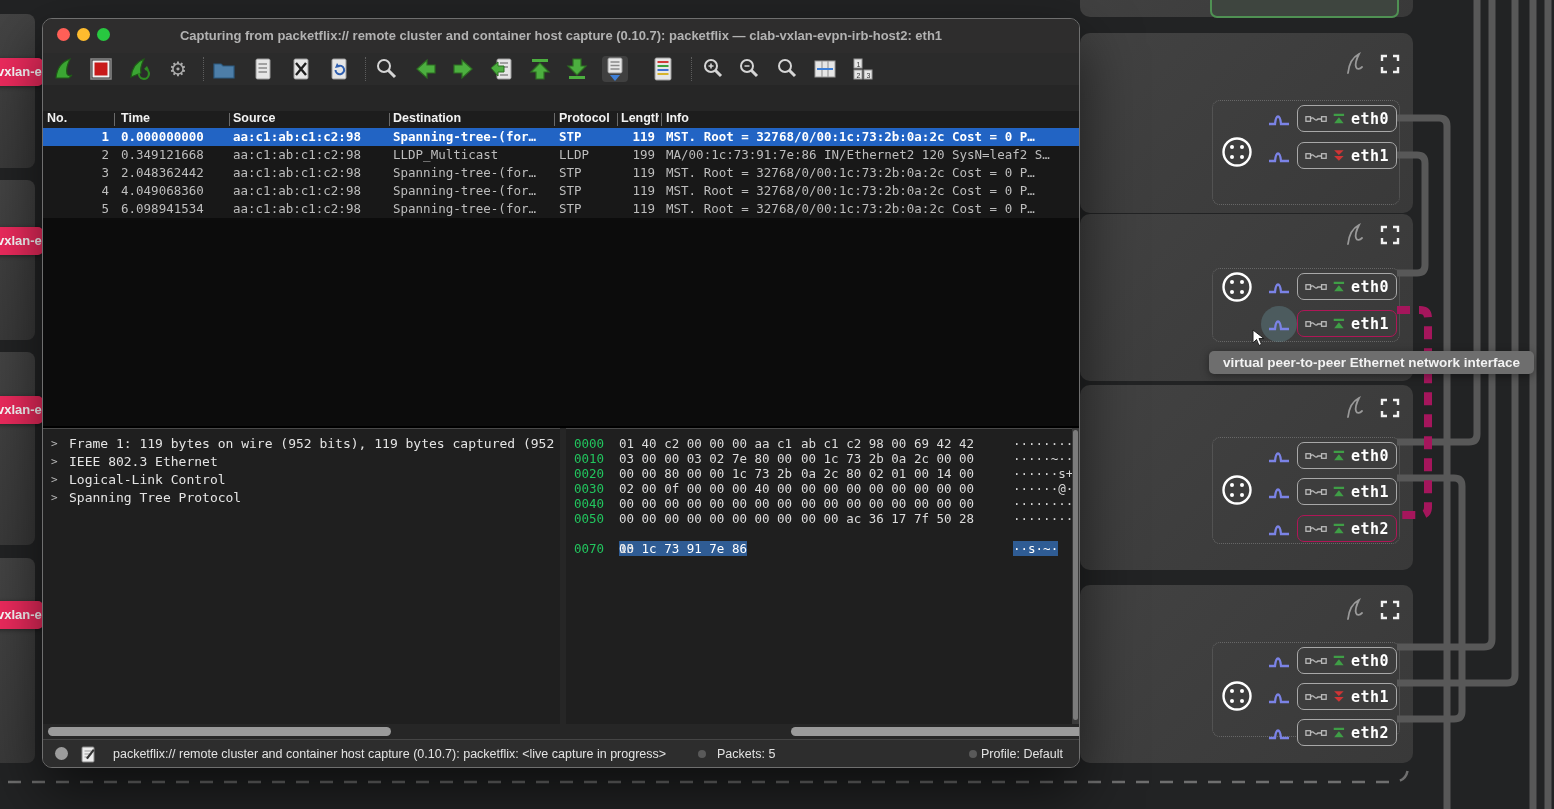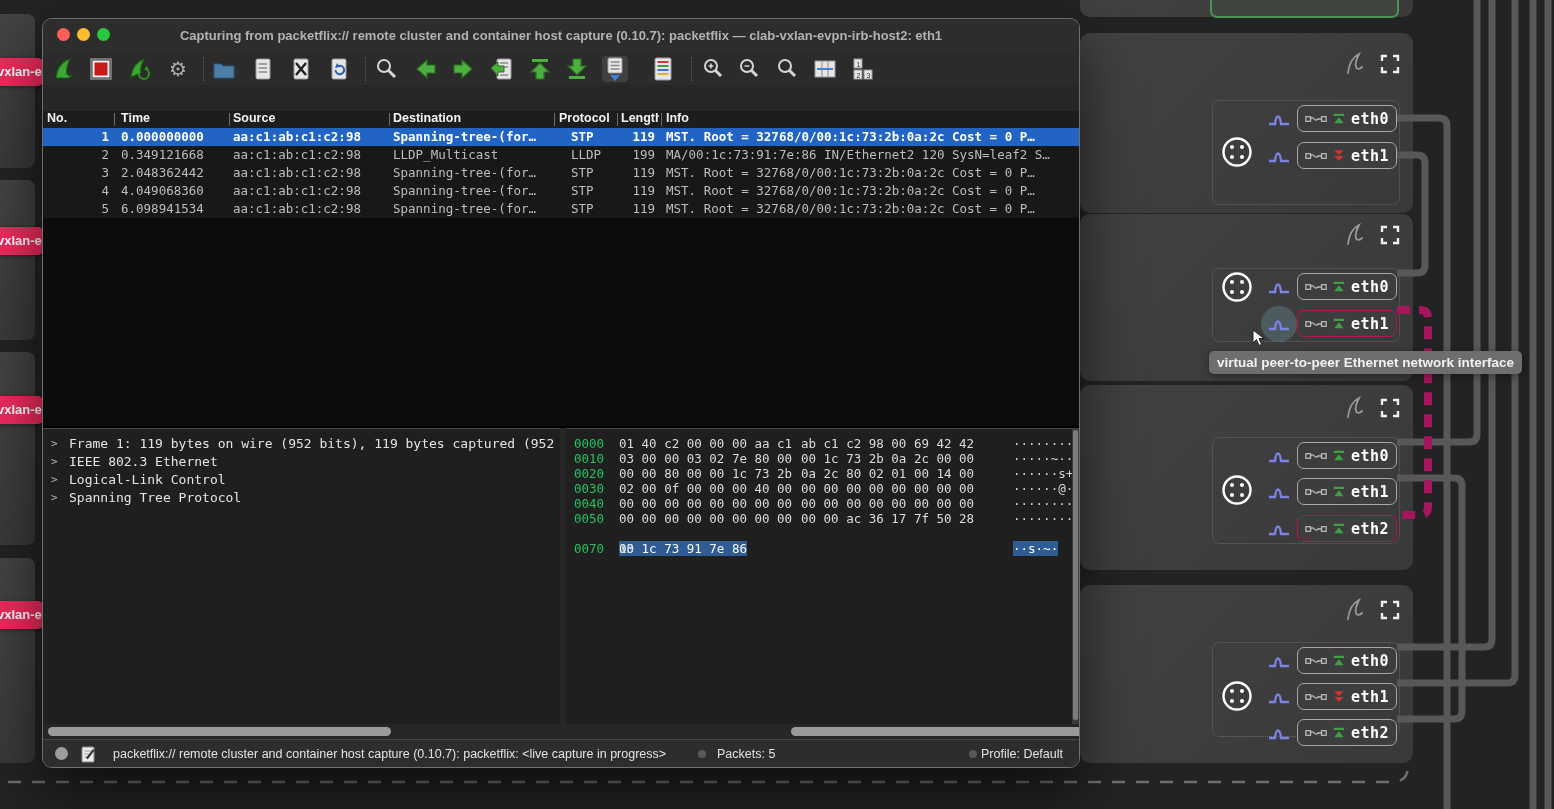--- a/index.html
+++ b/index.html
@@ -15,21 +15,21 @@
   .expand-icon{position:absolute;width:20px;height:20px;}
   .group-box{position:absolute;border:1px dotted #8a8a8a;border-radius:8px;opacity:.55;}
   .node-circle{position:absolute;width:36px;height:36px;}
   .wave-icon{position:absolute;width:22px;height:18px;}
   .hover-circle{position:absolute;width:36px;height:36px;border-radius:50%;background:rgba(106,150,158,.35);}
   .iface-btn{position:absolute;left:217px;width:100px;height:27px;background:#3d3d3d;border:1.5px solid #a8a8a8;
     border-radius:7px;display:flex;align-items:center;gap:5px;padding:0 7px;box-sizing:border-box;z-index:6;}
   .iface-btn.hl{border-color:#b01657;}
   .iface-label{color:#fff;font-family:"DejaVu Sans Mono",monospace;font-weight:bold;font-size:15px;letter-spacing:.5px;}
   .tooltip{position:absolute;background:#6e6e6e;color:#f2f2f2;font-size:13.5px;font-weight:bold;
-    border-radius:5px;padding:4px 8px;z-index:8;white-space:nowrap;box-shadow:0 2px 8px rgba(0,0,0,.4);}
+    border-radius:5px;padding:4px 14px;z-index:8;white-space:nowrap;box-shadow:0 2px 8px rgba(0,0,0,.4);}
   
   .ws{position:absolute;left:42px;top:18px;width:1036px;height:748px;background:#262626;border:1px solid #6f6f6f;
     border-radius:10px;box-shadow:0 24px 60px rgba(0,0,0,.6);z-index:10;overflow:hidden;}
   .titlebar{position:absolute;left:0;top:0;right:0;height:34px;background:#2e2d2d;border-bottom:1px solid #1c1c1c;}
   .tl{position:absolute;top:28px;width:13px;height:13px;border-radius:50%;z-index:11;}
   .title-text{position:absolute;left:0;right:0;top:9px;text-align:center;color:#b2b2b2;font-size:13px;font-weight:bold;}
   .toolbar{position:absolute;left:0;top:34px;right:0;height:32px;background:#2b2b2b;}
   .ti{position:absolute;top:3px;width:26px;height:26px;}
   .tdiv{position:absolute;top:4px;width:0;height:24px;border-left:1px dotted #5d5d5d;}
   .filterbar{position:absolute;left:0;top:66px;right:0;height:26px;background:#2b2b2b;border-bottom:1px solid #1a1a1a;}
@@ -45,21 +45,21 @@
     color:#f2f2f2;font-size:12.5px;font-weight:bold;}
   .plist-header .sep{position:absolute;top:2px;height:13px;border-left:1px solid #6a6a6a;}
   .prow{position:absolute;left:0;right:0;height:18px;font-family:"DejaVu Sans Mono",monospace;font-size:12.5px;
     line-height:18px;color:#bdbdbd;background:#181818;white-space:nowrap;}
   .prow.sel{background:#2264c4;color:#fff;font-weight:bold;}
   .prow span,.plist-header span{position:absolute;}
   .c-no{left:4px;width:62px;text-align:right;}
   .c-time{left:78px;}
   .c-src{left:190px;}
   .c-dst{left:350px;width:158px;overflow:hidden;}
-  .c-proto{left:528px;}
+  .c-proto{left:516px;}
   .c-len{left:550px;width:62px;text-align:right;}
   .c-info{left:623px;right:2px;overflow:hidden;}
   .hd-no{left:4px;} .hd-time{left:78px;} .hd-src{left:190px;} .hd-dst{left:350px;}
   .hd-proto{left:516px;} .hd-len{left:578px;width:38px;overflow:hidden;} .hd-info{left:623px;}
   .plist-empty{position:absolute;left:0;top:199px;right:0;height:208px;background:#0c0c0c;}
   .splitter{position:absolute;left:0;top:407px;right:0;height:2px;background:#000;}
   
   .pane{position:absolute;top:409px;height:296px;background:#1f1f1f;border-top:1px solid #4a4a4a;overflow:hidden;}
   .pane-left{left:0;width:517px;}
   .pane-right{left:523px;width:513px;}

